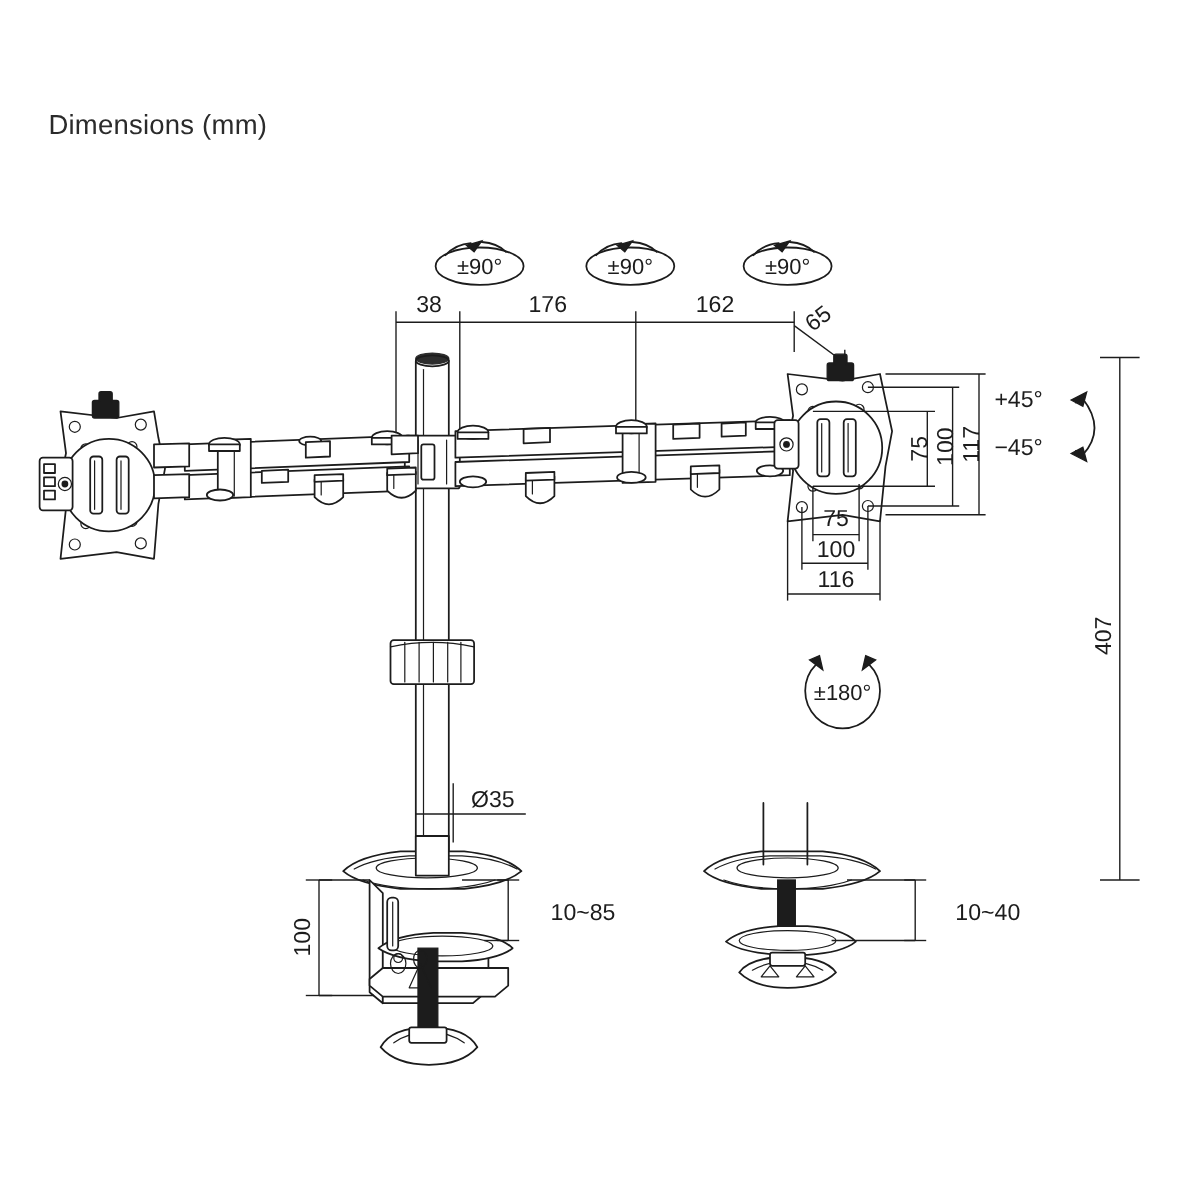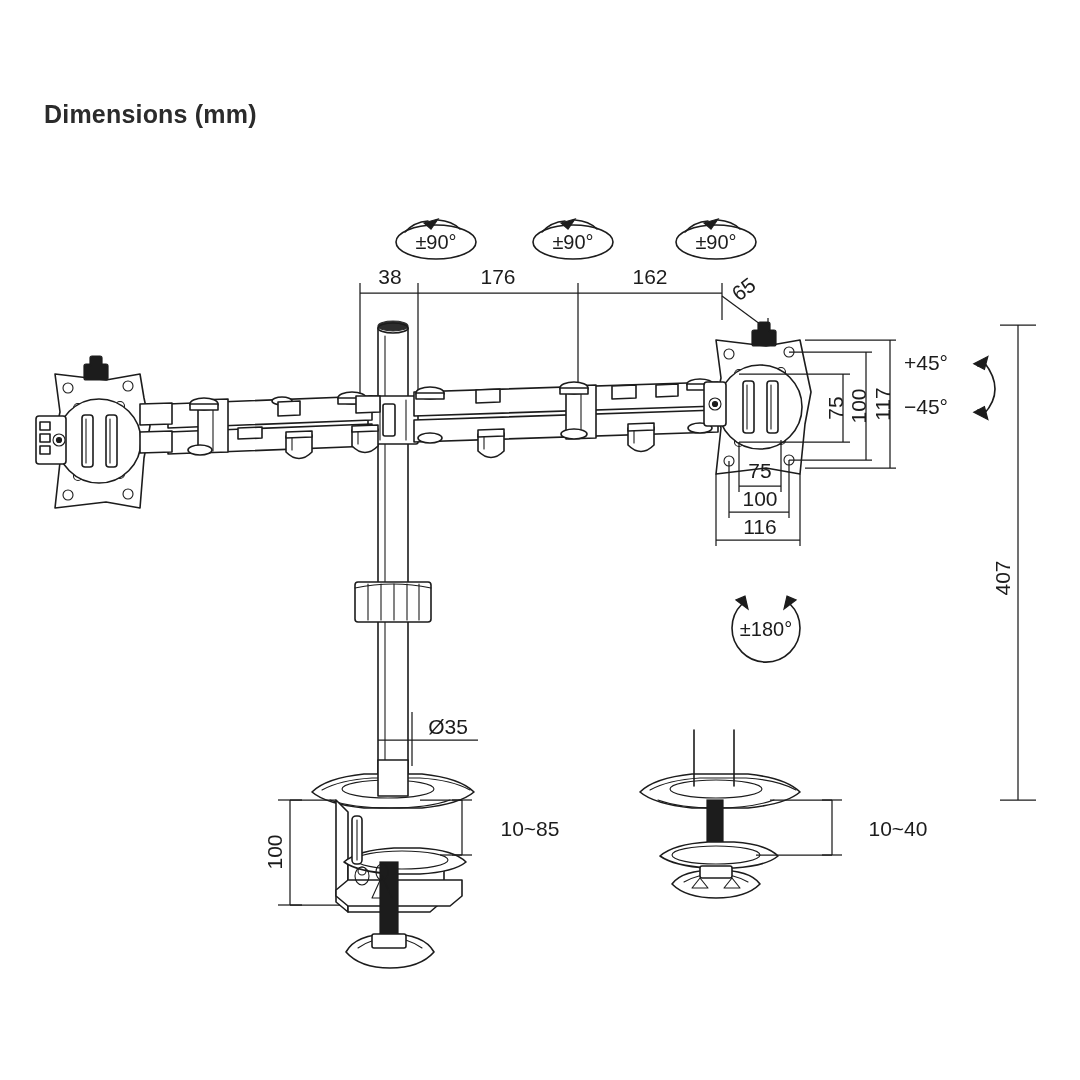--- a/index.html
+++ b/index.html
@@ -1,19 +1,19 @@
 <!DOCTYPE html>
 <html><head>
 <meta charset="utf-8">
 <style>
   html,body{margin:0;padding:0;background:#ffffff;}
   body{width:1080px;height:1080px;overflow:hidden;
        font-family:"Liberation Sans", sans-serif;color:#1c1c1c;}
   #stage{position:relative;width:1080px;height:1080px;background:#fff;}
-  #title{position:absolute;left:44px;top:100px;font-size:25px;color:#2b2b2b;letter-spacing:.2px;font-weight:bold;}
+  #title{position:absolute;left:44px;top:100px;font-size:25px;color:#2b2b2b;letter-spacing:.2px;}
   svg{position:absolute;left:0;top:0;width:1080px;height:1080px;}
   .ln{fill:none;stroke:#1c1c1c;stroke-width:1.6;stroke-linecap:round;stroke-linejoin:round;}
   .lnT{fill:none;stroke:#1c1c1c;stroke-width:1.1;stroke-linecap:round;stroke-linejoin:round;}
   .dim{fill:none;stroke:#1c1c1c;stroke-width:1.25;stroke-linecap:butt;}
   .fillK{fill:#1c1c1c;stroke:#1c1c1c;stroke-width:1.2;}
   .fillW{fill:#ffffff;stroke:#1c1c1c;stroke-width:1.6;stroke-linejoin:round;}
   .txt{font-family:"Liberation Sans", sans-serif;font-size:21px;fill:#1c1c1c;}
   .rot{font-family:"Liberation Sans", sans-serif;font-size:20px;fill:#1c1c1c;}
 </style>
 </head>

